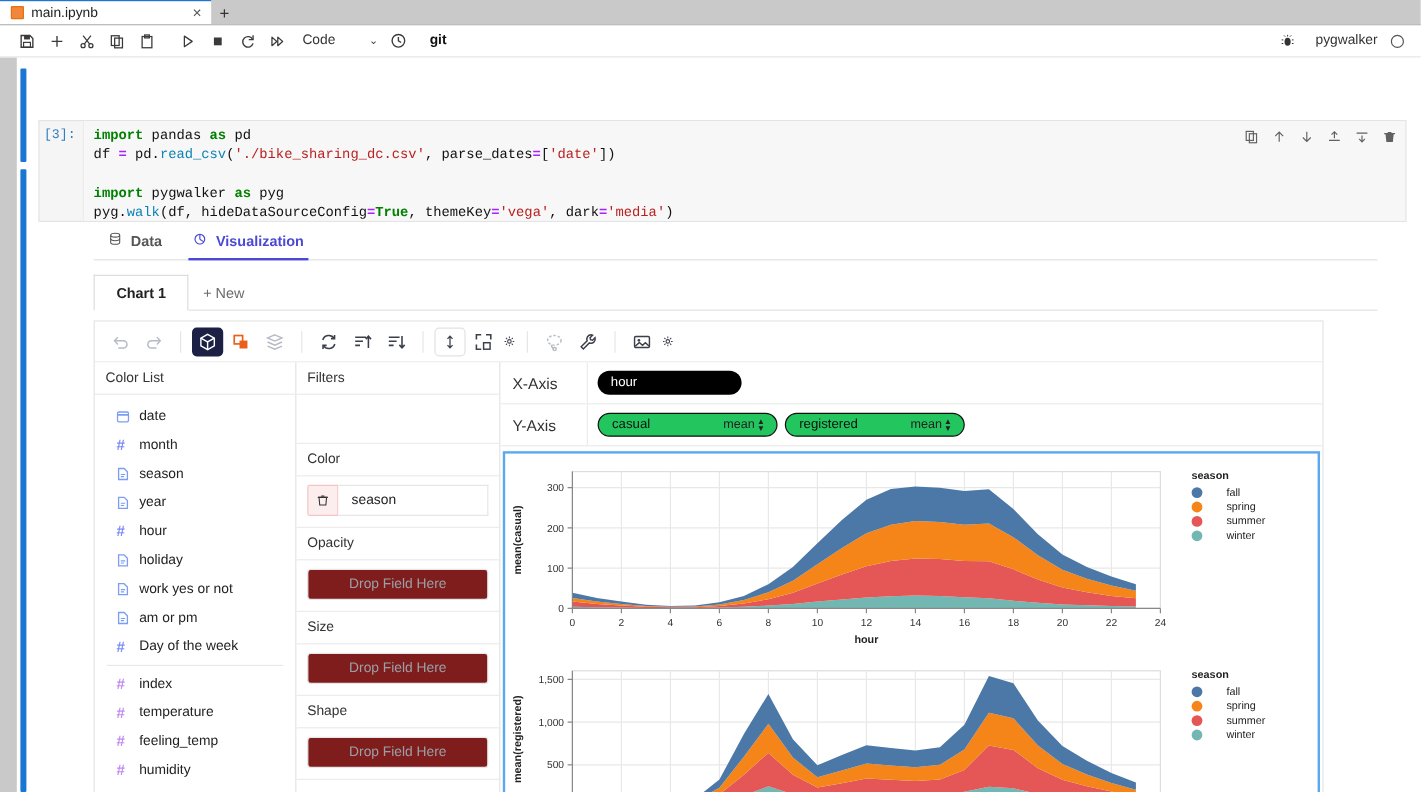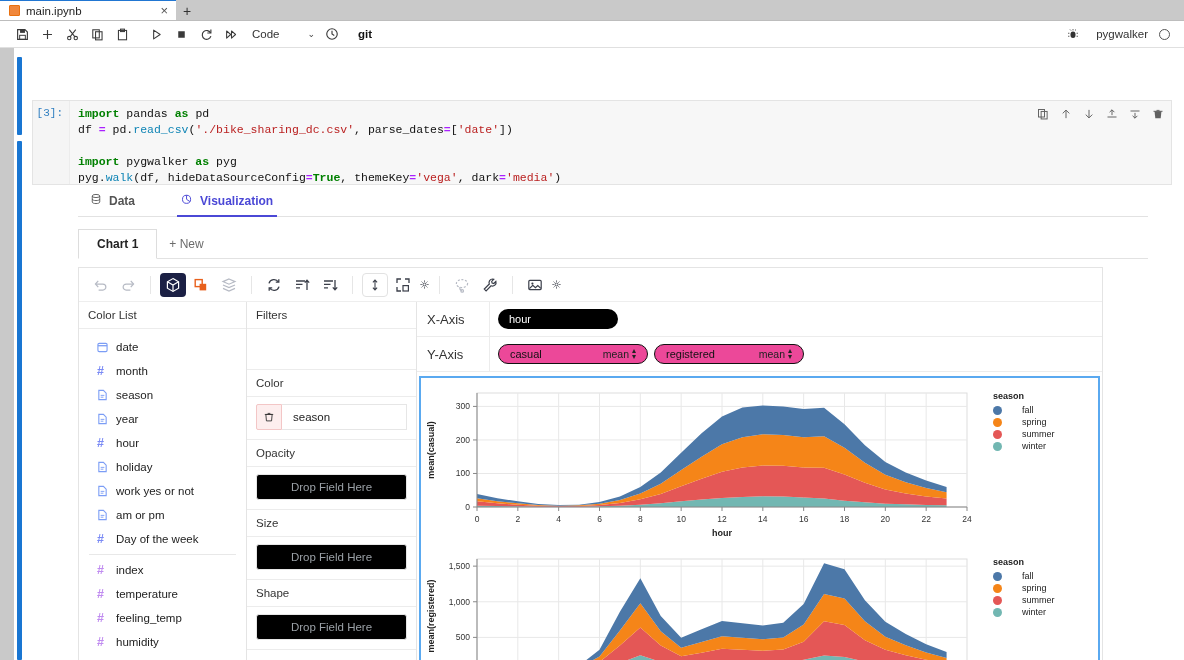--- a/index.html
+++ b/index.html
@@ -78,21 +78,21 @@
   .op { color:#aa22ff; font-weight:bold; }
   .nm { color:#111; }
   .celltools {
     position:absolute; right:6px; top:6px; display:flex; gap:9px; align-items:center;
   }
   .celltools .ct { width:14px; height:14px; display:flex; align-items:center;
                    justify-content:center; color:#616161; cursor:pointer; }
 
   
   .pygwalker { position:absolute; left:78px; top:141px; width:1070px; }
-  .pg-tabs { display:flex; gap:42px; border-bottom:1px solid #e2e2e2; padding-left:10px; }
+  .pg-tabs { display:flex; gap:22px; border-bottom:1px solid #e2e2e2; padding-left:10px; }
   .pg-tab {
     display:flex; align-items:center; gap:7px; padding:4px 2px 8px;
     font-size:12px; color:#555; cursor:pointer; position:relative; font-weight:bold;
   }
   .pg-tab.active { color:#4b48d6; }
   .pg-tab.active::after {
     content:""; position:absolute; left:-2px; right:-2px; bottom:-1px; height:2px; background:#4b48d6;
   }
 
   .chart-tabs { display:flex; align-items:stretch; margin-top:12px; }
@@ -135,21 +135,21 @@
   }
   .fl-div { height:1px; background:#e8e8e8; margin:3px 10px; }
   .ficon { width:11px; height:12px; flex:0 0 auto; }
   .hash { color:#7b8bf5; font-size:12.5px; font-weight:bold; line-height:1; }
   .hash.measure { color:#c08cf0; }
 
   .drop-sec { border-bottom:1px solid #ececec; }
   .drop-zone {
     margin:7px 9px 9px; height:26px; border:1px solid #e6e6e6; border-radius:3px;
     display:flex; align-items:center; justify-content:center;
-    font-size:11.5px; color:#9aa0a6; background:#000000;
+    font-size:11.5px; color:#9aa0a6; background:#7f1d1d;
   }
   .empty-zone { height:40px; }
   .chip-row { margin:7px 9px 9px; display:flex; }
   .chip-del {
     width:26px; height:26px; border:1px solid #f3c6c6; background:#fdeeee;
     display:flex; align-items:center; justify-content:center; color:#333; cursor:pointer;
     border-radius:2px 0 0 2px;
   }
   .chip-body {
     flex:1; height:26px; border:1px solid #e6e6e6; border-left:none; display:flex;
@@ -159,21 +159,21 @@
   
   .shelf { display:flex; align-items:center; border-bottom:1px solid #ececec; min-height:34px; }
   .shelf-label { width:72px; padding-left:10px; font-size:13px; color:#333; }
   .shelf-drop { flex:1; display:flex; align-items:center; gap:6px; padding:5px 8px;
                 border-left:1px solid #ececec; min-height:34px; }
   .pill {
     height:20px; border-radius:10px; display:flex; align-items:center; gap:10px;
     padding:0 11px; font-size:11px; cursor:grab;
   }
   .pill.dark { background:#000; color:#fff; min-width:120px; }
-  .pill.light { background:#ec4899; color:#111; border:1px solid #111; min-width:150px;
+  .pill.light { background:#22c55e; color:#111; border:1px solid #111; min-width:150px;
                 justify-content:space-between; }
   .pill .agg { font-size:10.5px; color:#222; display:flex; align-items:center; gap:3px; }
   .pill .updown { font-size:8px; line-height:1; display:flex; flex-direction:column; }
 
   
   .chart-canvas {
     border:2px solid #5aa9f0; margin:4px 2px 2px; background:#fff;
     height:335px; padding:5px 0 0;
   }
   .chart-block { display:flex; align-items:flex-start; }

